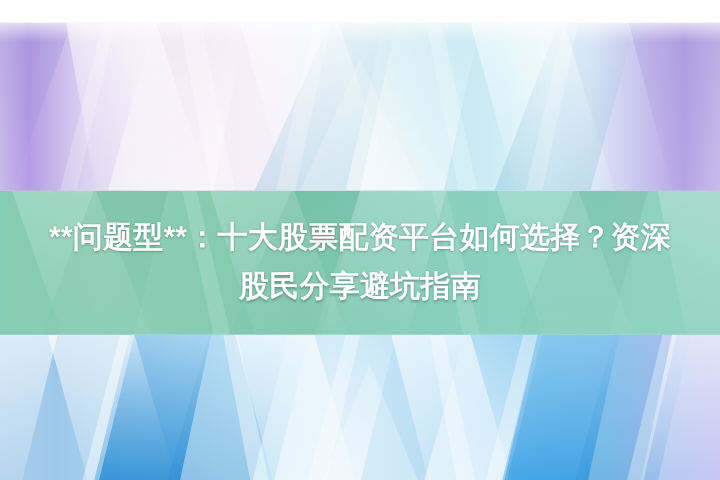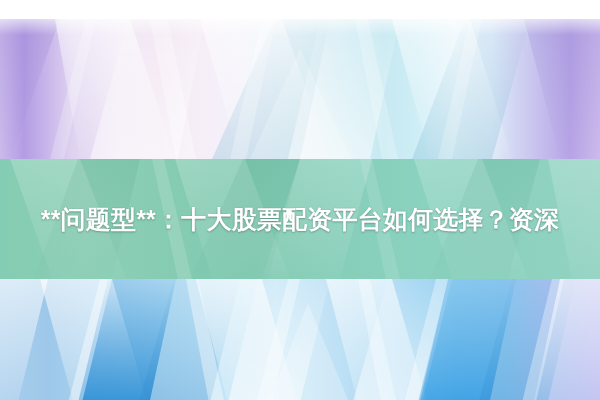--- a/index.html
+++ b/index.html
@@ -276,17 +276,18 @@
         <polygon points="552,0 564,0 532,140 518,140" fill="#ffffff" opacity="0.34"></polygon>
 
         <polygon points="262,140 308,24 356,140" fill="#ffffff" opacity="0.26"></polygon>
       </svg>
     </div>
     <div id="bottom-sheen"></div>
   </div>
 
   <div id="title-block">
     <div class="title-line">**问题型**：十大股票配资平台如何选择？资深</div>
+    <div class="title-line">股民分享避坑指南</div>
   </div>
 
   <div id="watermark"></div>
 
 </div>
 
 </body></html>

